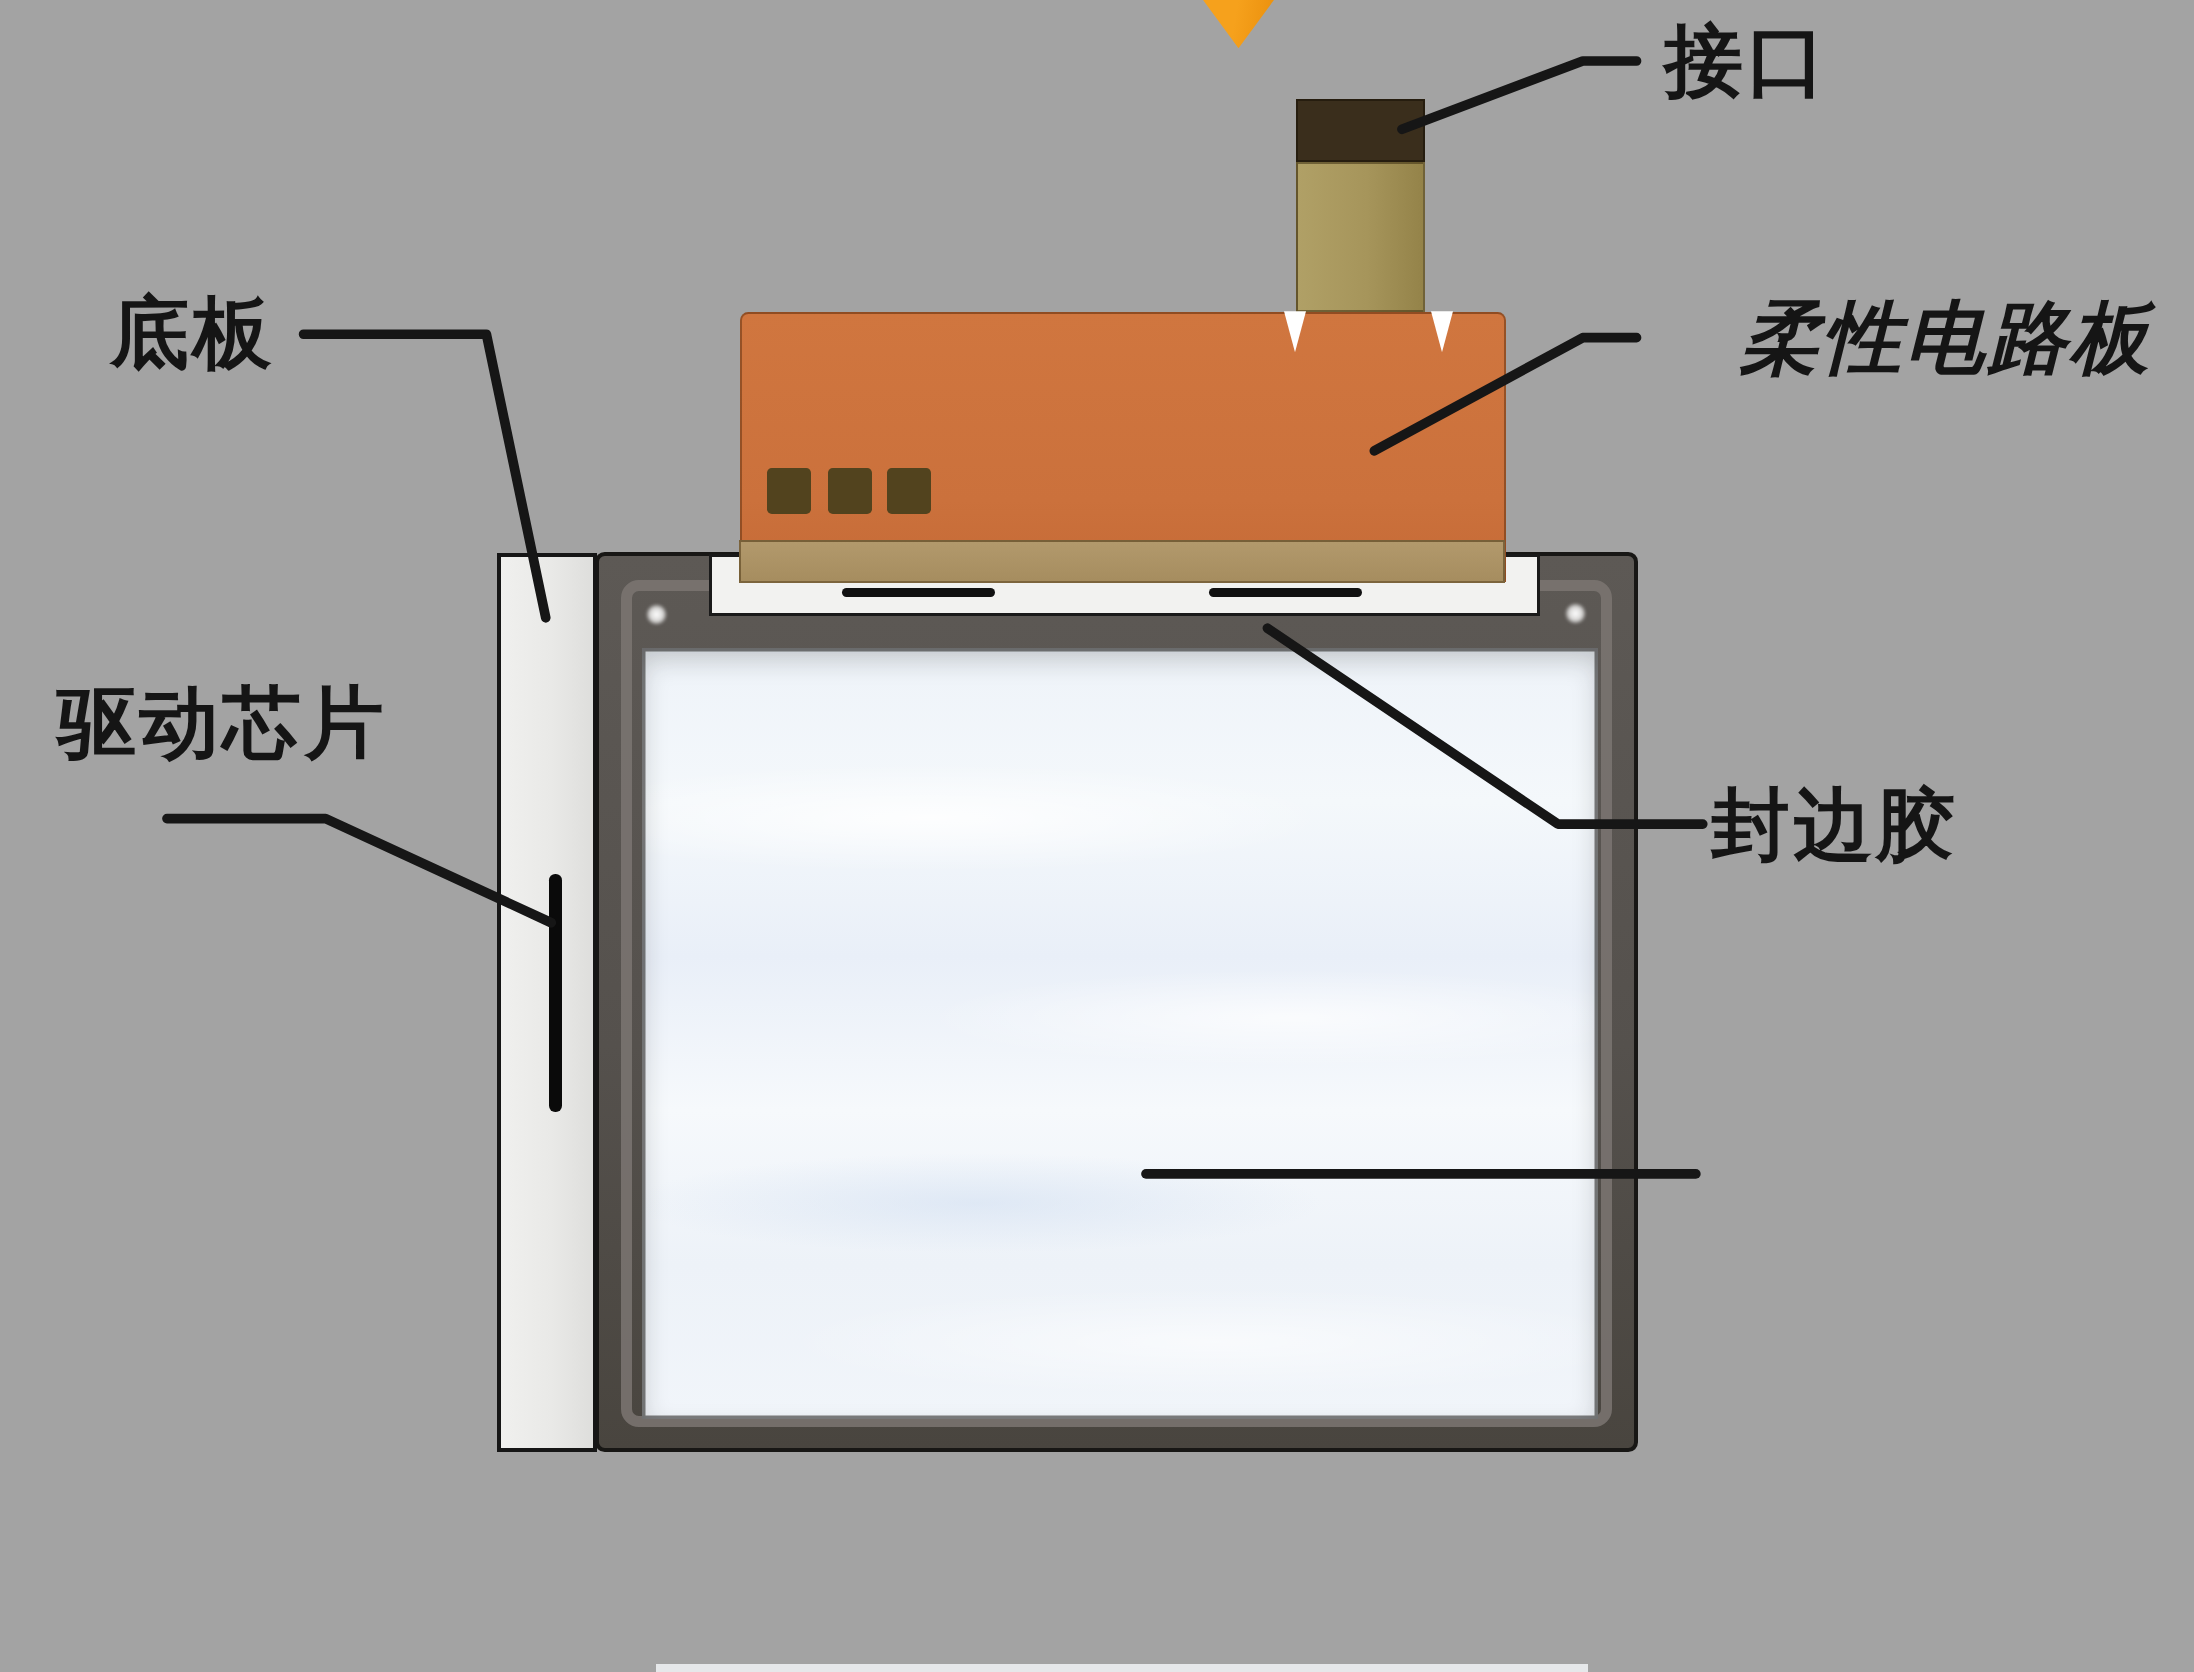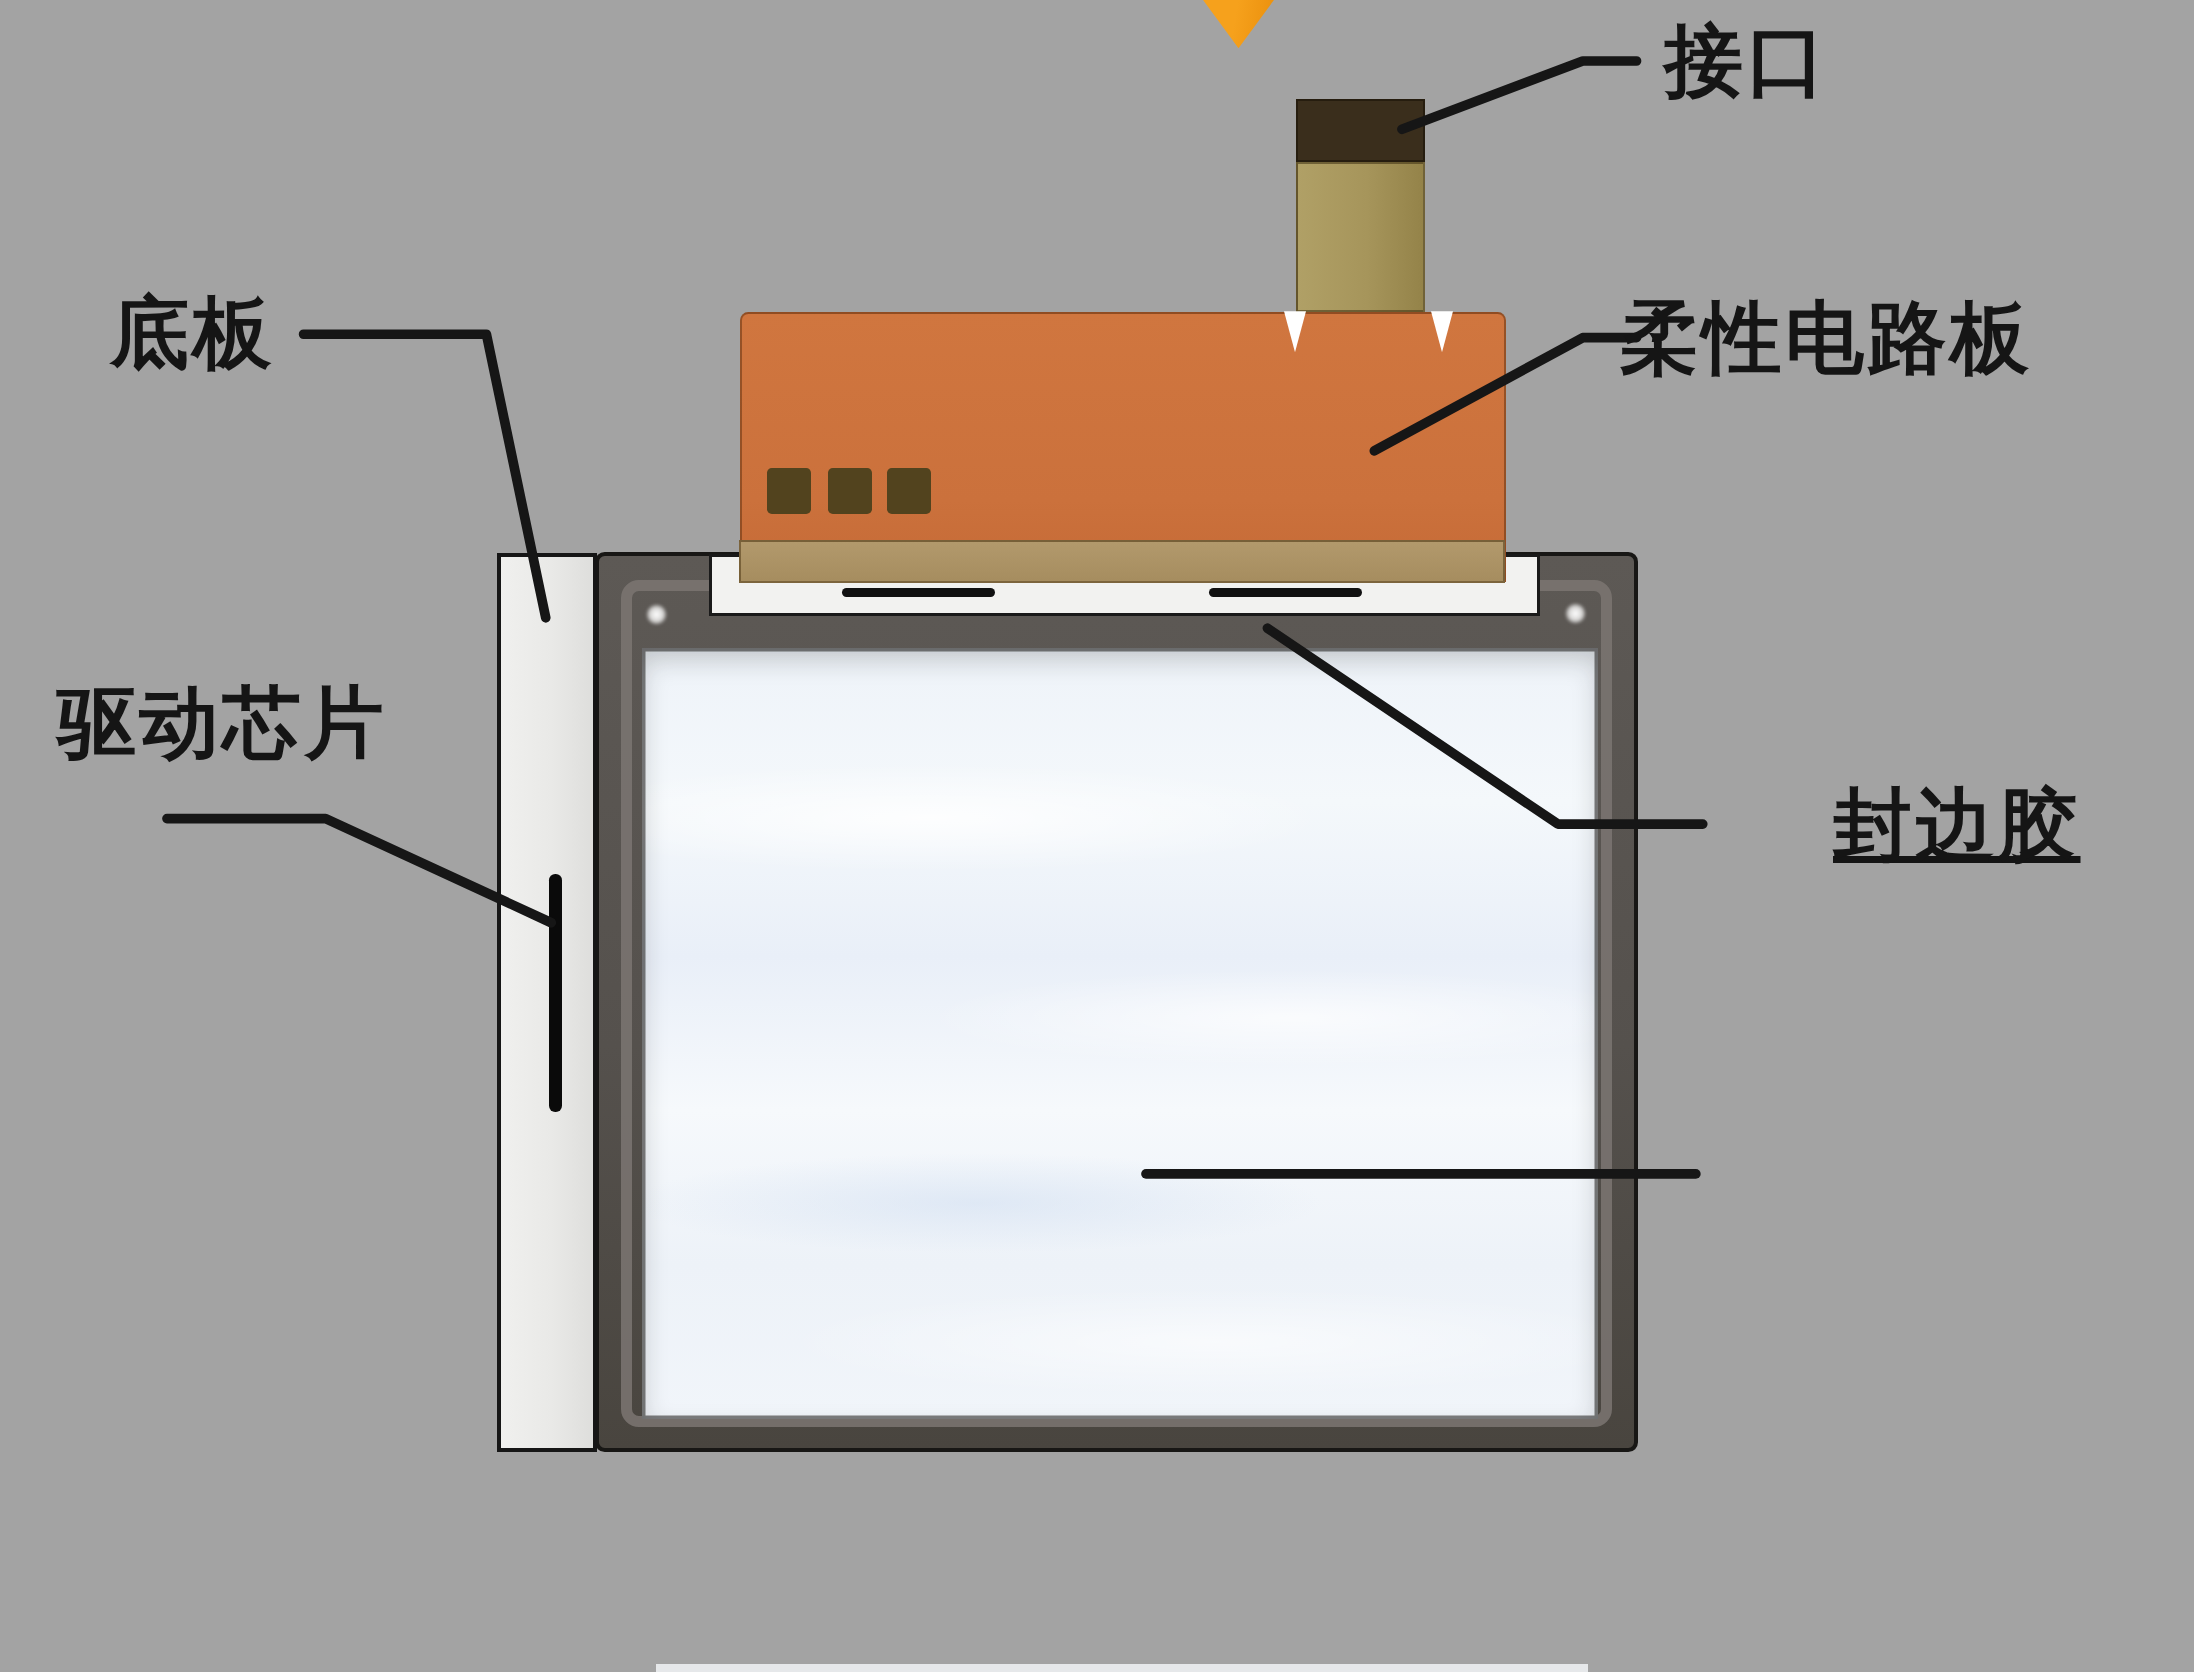--- a/index.html
+++ b/index.html
@@ -89,24 +89,24 @@
   .chip{position:absolute;left:549px;top:874px;width:13px;height:238px;border-radius:6.2px;background:#0a0a0a;}
   
   .lines{position:absolute;left:0;top:0;width:2194px;height:1673px;pointer-events:none;}
   .lines polyline{fill:none;stroke:var(--line-black);stroke-width:14;stroke-linecap:round;stroke-linejoin:round;}
   
   .label{
     position:absolute;font-weight:900;color:#151515;font-size:79px;line-height:1;
     letter-spacing:3.5px;white-space:nowrap;
   }
   .label-interface{left:1664px;top:21.4px;}
-  .label-flex{left:1620px;top:298px;}
+  .label-flex{left:1740px;top:298px;font-style:italic;}
   .label-base{left:110px;top:293px;text-align:center;}
   .label-driver{left:57px;top:683px;}
-  .label-seal{left:1833px;top:785px;text-decoration:underline;}
+  .label-seal{left:1711px;top:785px;}
   .label-epaper{left:1715px;top:1134px;}
   .title{
     position:absolute;left:912px;top:1499px;font-weight:900;color:#1a1a1a;
     font-size:146px;line-height:1;letter-spacing:7px;white-space:nowrap;
   }
   .bottom-strip{
     position:absolute;left:656px;top:1664px;width:932px;height:8.3px;
     background:#edeff2;opacity:.9;
   }
 </style>

